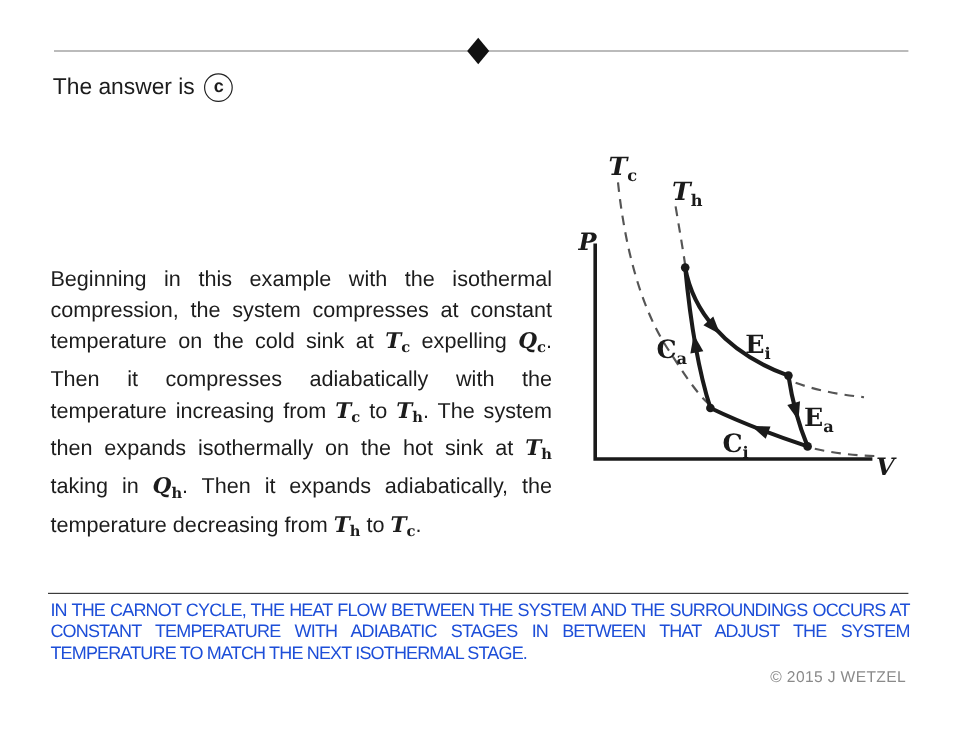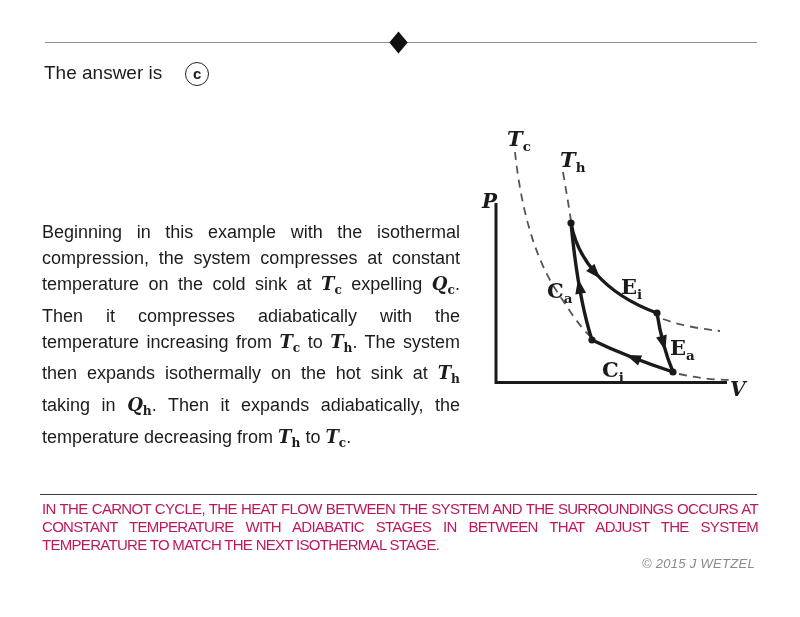--- a/index.html
+++ b/index.html
@@ -18,21 +18,21 @@
     width: 712px; height: 1px; background: #8f8f8f;
   }
   .diamond {
     position: absolute; left: 392px; top: 36px;
     width: 13px; height: 13px; background: #111;
     transform: scaleY(1.2) rotate(45deg);
   }
   .answer-row {
     position: absolute; left: 44px; top: 60px;
     font-size: 19px; line-height: 26px;
-    display: flex; align-items: flex-end; gap: 23px;
+    display: flex; align-items: center; gap: 8px;
   }
   .choice-circle {
     display: inline-flex; width: 24px; height: 24px;
     border: 1.6px solid #222; border-radius: 50%;
     align-items: center; justify-content: center;
     font-weight: bold; font-size: 15px; padding-bottom: 1px;
   }
   .para {
     position: absolute; left: 42px; width: 418px;
     font-size: 18px; line-height: 26px;
@@ -44,25 +44,25 @@
   .mvar { font-style: italic; }
   .msub { font-size: 0.68em; vertical-align: -0.3em; font-style: normal; }
   .fig { position: absolute; left: 470px; top: 105px; width: 320px; height: 300px; }
   .rule-bottom {
     position: absolute; left: 40px; top: 494px;
     width: 717px; height: 1px; background: #3c3c3c;
   }
   .summary {
     position: absolute; left: 42px; top: 500px; width: 716px;
     font-size: 15px; line-height: 18px; letter-spacing: -0.7px;
-    text-align: justify; color: #be185d;
+    text-align: justify; color: #1d4ed8;
   }
   .copyright {
     position: absolute; right: 45px; top: 556px;
-    font-size: 13px; font-style: italic; color: #8a8a8a;
+    font-size: 13px; color: #8a8a8a;
     letter-spacing: 0.3px;
   }
 </style>
 </head>
 <body>
 
 <div class="page">
 
   <div class="rule-top"></div>
   <div class="diamond"></div>

